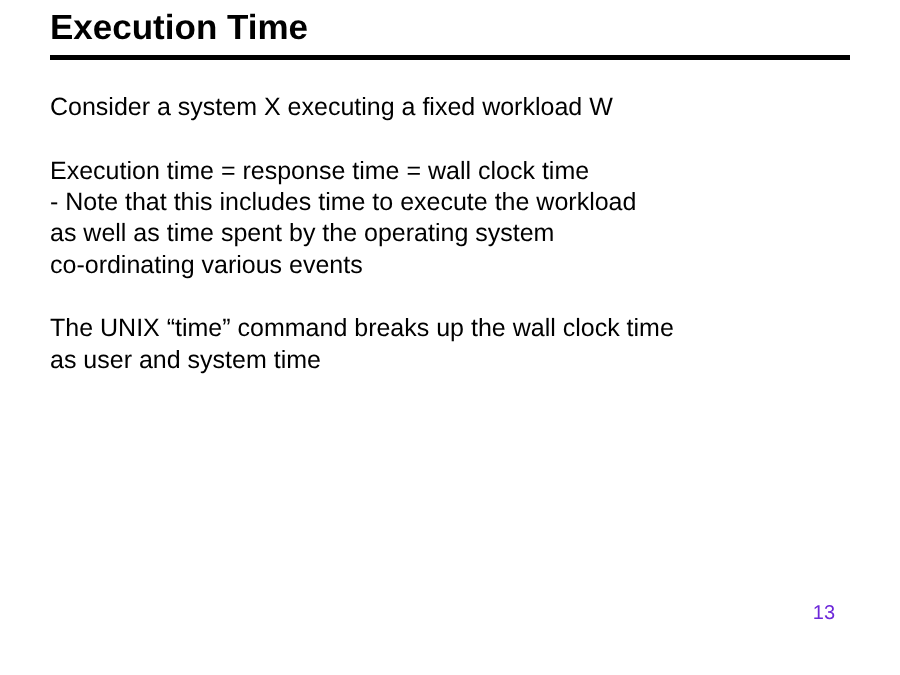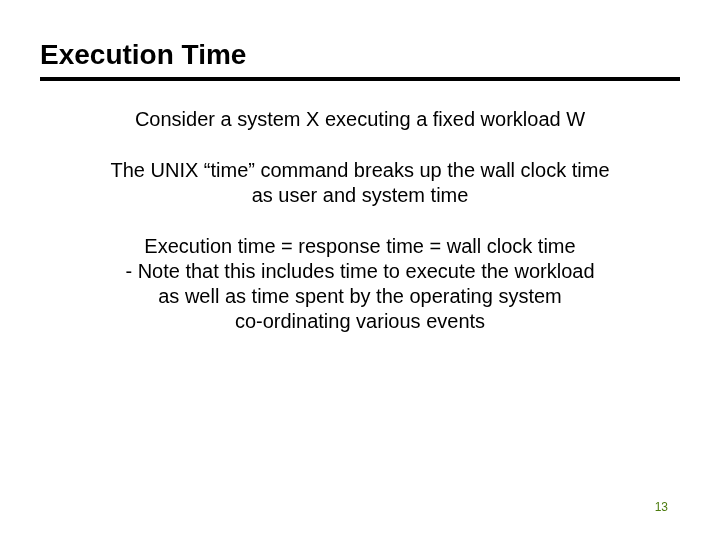--- a/index.html
+++ b/index.html
@@ -10,72 +10,71 @@
     background: #ffffff;
     font-family: Arial, Helvetica, sans-serif;
     color: #000;
     position: relative;
   }
   .slide {
     width: 720px;
     height: 540px;
     position: relative;
     box-sizing: border-box;
-    padding: 39px 40px 0 40px;
+    padding: 6px 40px 0 40px;
   }
   .title {
     font-size: 28px;
     font-weight: bold;
     margin: 0 0 6px 0;
   }
   .rule {
     border: none;
     border-top: 4px solid #000;
     margin: 0 0 26px 0;
     width: 100%;
   }
   .body {
     font-size: 20px;
     line-height: 1.25;
   }
   .para {
     margin: 0 0 26px 0;
     white-space: pre-line;
-    text-align: center;
   }
   .sub {
     font-size: 0.75em;
     vertical-align: sub;
   }
   .page-num {
     position: absolute;
     right: 52px;
-    bottom: 26px;
-    font-size: 12px;
-    color: #4d7c0f;
+    bottom: 40px;
+    font-size: 16px;
+    color: #6d28d9;
   }
 </style>
 </head>
 <body>
 
 <div class="slide">
 
   <h1 class="title">Execution Time</h1>
   <hr class="rule">
 
   <div class="body">
 
     <p class="para">Consider a system X executing a fixed workload W</p>
 
 
-    <p class="para">The UNIX “time” command breaks up the wall clock time
- as user and system time</p>
-
     <p class="para">Execution time = response time = wall clock time
     - Note that this includes time to execute the workload
       as well as time spent by the operating system
       co-ordinating various events</p>
+
+    <p class="para">The UNIX “time” command breaks up the wall clock time
+ as user and system time</p>
 
   </div>
 
   <div class="page-num">13</div>
 
 </div>
 
 </body></html>

